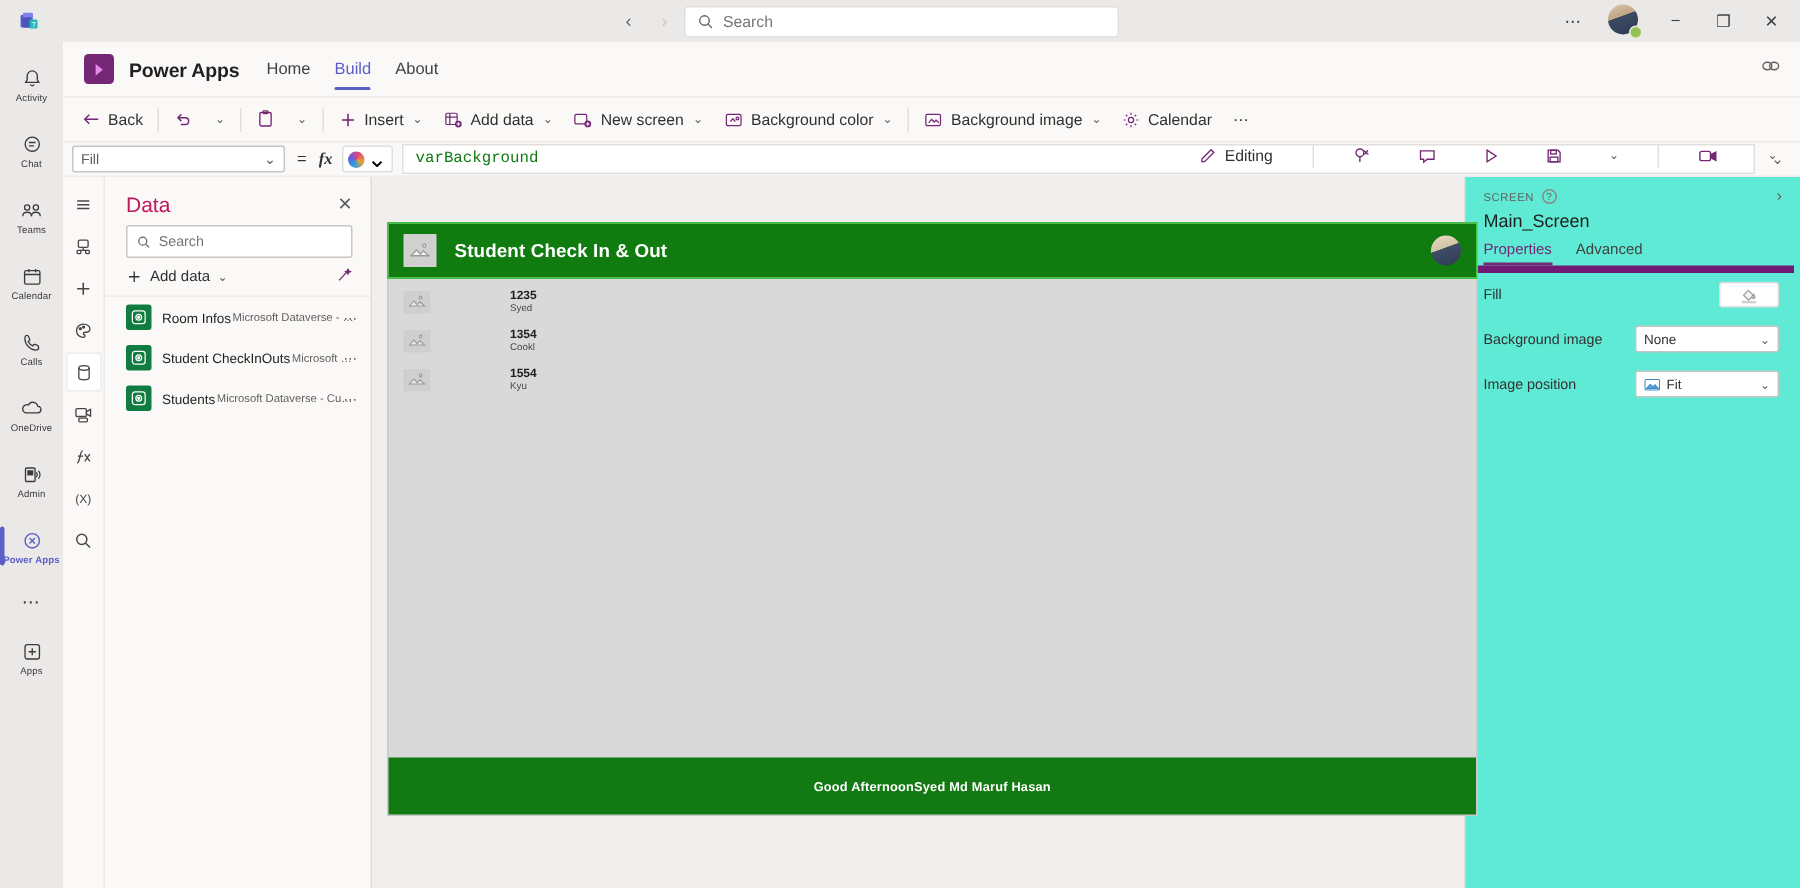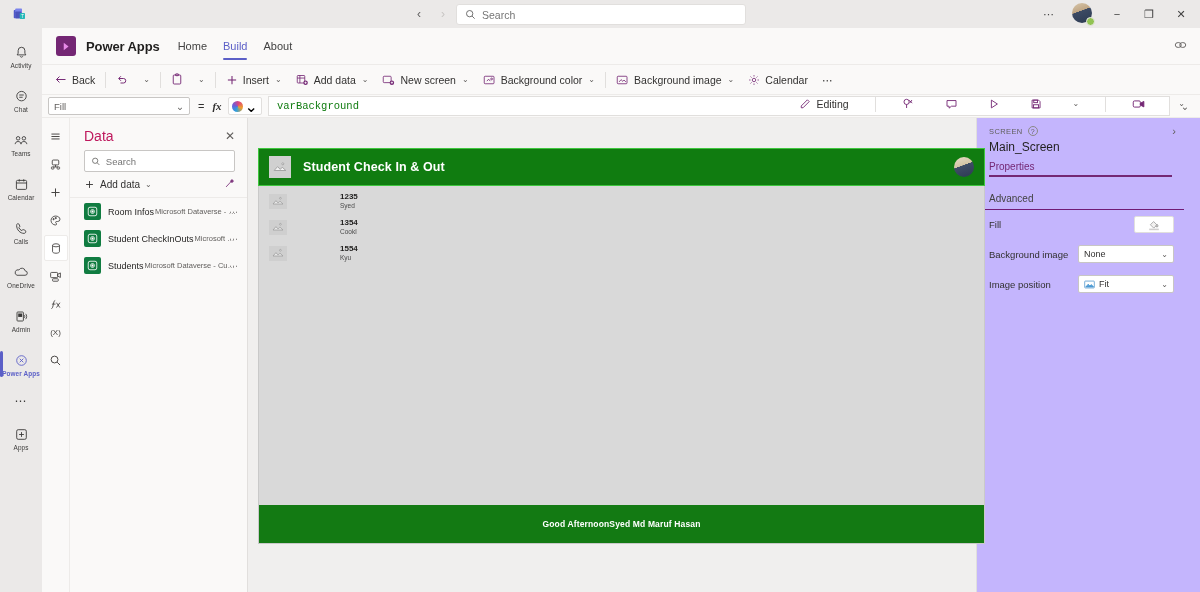--- a/index.html
+++ b/index.html
@@ -237,36 +237,36 @@
   .g-title { font-size: 8px; color: #201f1e; font-weight: bold; }
   .g-sub { font-size: 6.5px; color: #4a4a4a; }
   .app-footer {
     position: absolute; left: 0; bottom: 0; width: 100%; height: 38px;
     background: #137a13; display: flex; align-items: center; justify-content: center;
   }
   .af-text { color: #fff; font-size: 8.5px; font-weight: bold; letter-spacing: .15px; }
 
   
   .props-panel {
-    width: 224px; background: #c4b5fd; border-left: 1px solid #e1dfdd;
-    padding: 8px 16px 0 0;
+    width: 224px; background: #5eead4; border-left: 1px solid #e1dfdd;
+    padding: 8px 4px 0 0;
   }
   .pp-top {
     display: flex; align-items: center; gap: 5px; padding: 0 10px 0 12px;
     position: relative;
   }
   .pp-screen-label { font-size: 7.5px; color: #605e5c; letter-spacing: .4px; }
   .pp-help {
     width: 10px; height: 10px; border: 1px solid #8a8886; border-radius: 50%;
     font-size: 7px; color: #605e5c; display: flex; align-items: center;
     justify-content: center; cursor: pointer;
   }
   .pp-expand { position: absolute; right: 8px; font-size: 11px; color: #605e5c; cursor: pointer; }
   .pp-name { font-size: 12px; color: #201f1e; padding: 4px 12px 0; }
-  .pp-tabs { display: flex; gap: 16px; padding: 7px 12px 0; border-bottom: 1px solid #701a75; flex-direction: column; }
+  .pp-tabs { display: flex; gap: 16px; padding: 7px 12px 0; border-bottom: 5px solid #701a75; }
   .pp-tab {
     font-size: 10px; color: #424242; padding-bottom: 5px; cursor: pointer;
     position: relative;
   }
   .pp-tab.active { color: #742774; }
   .pp-tab.active::after {
     content: ""; position: absolute; left: 0; right: 0; bottom: 0;
     height: 2px; background: #742774;
   }
   .pp-row {

